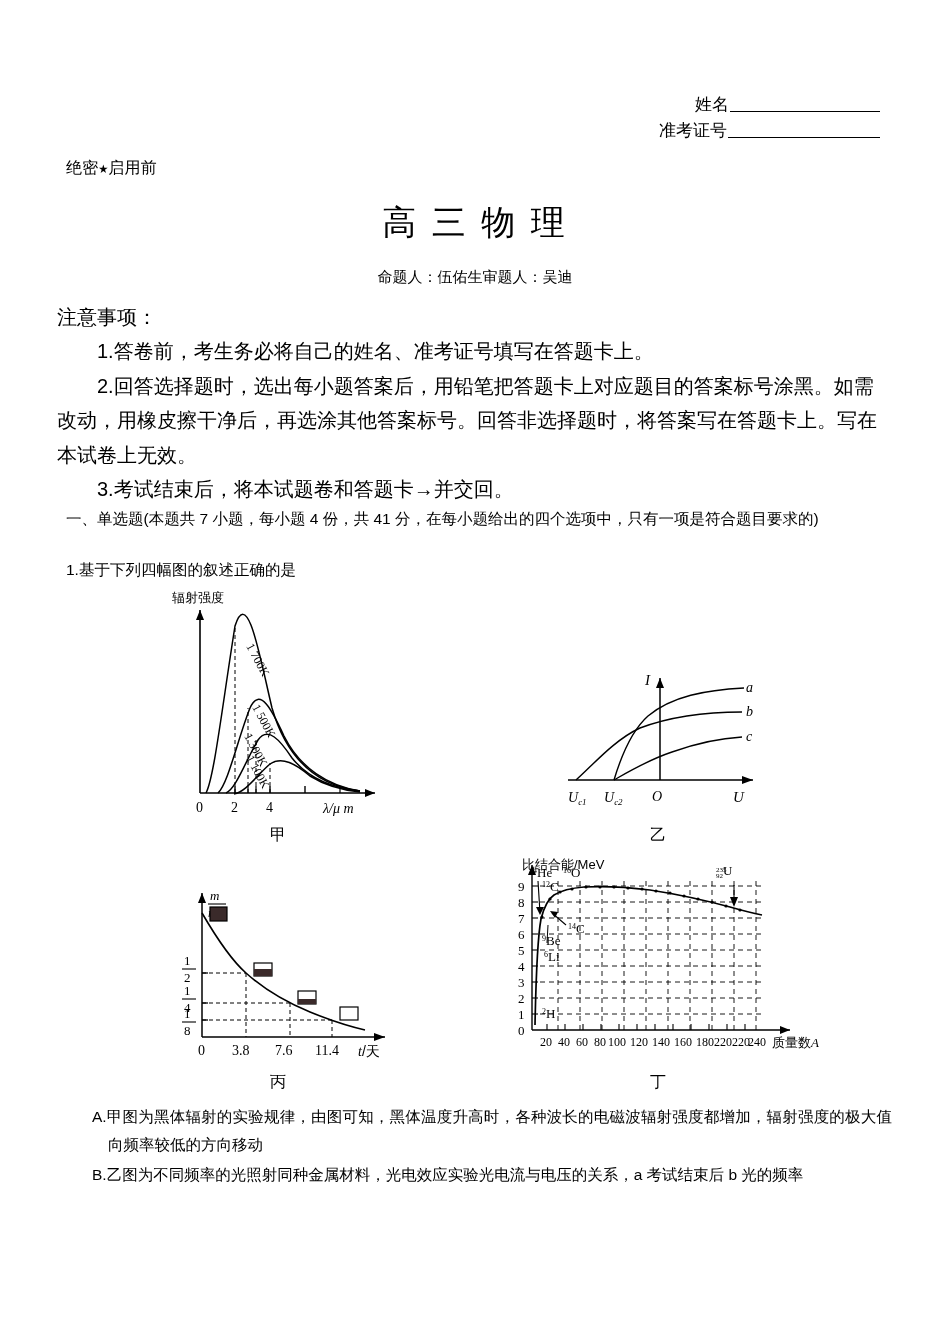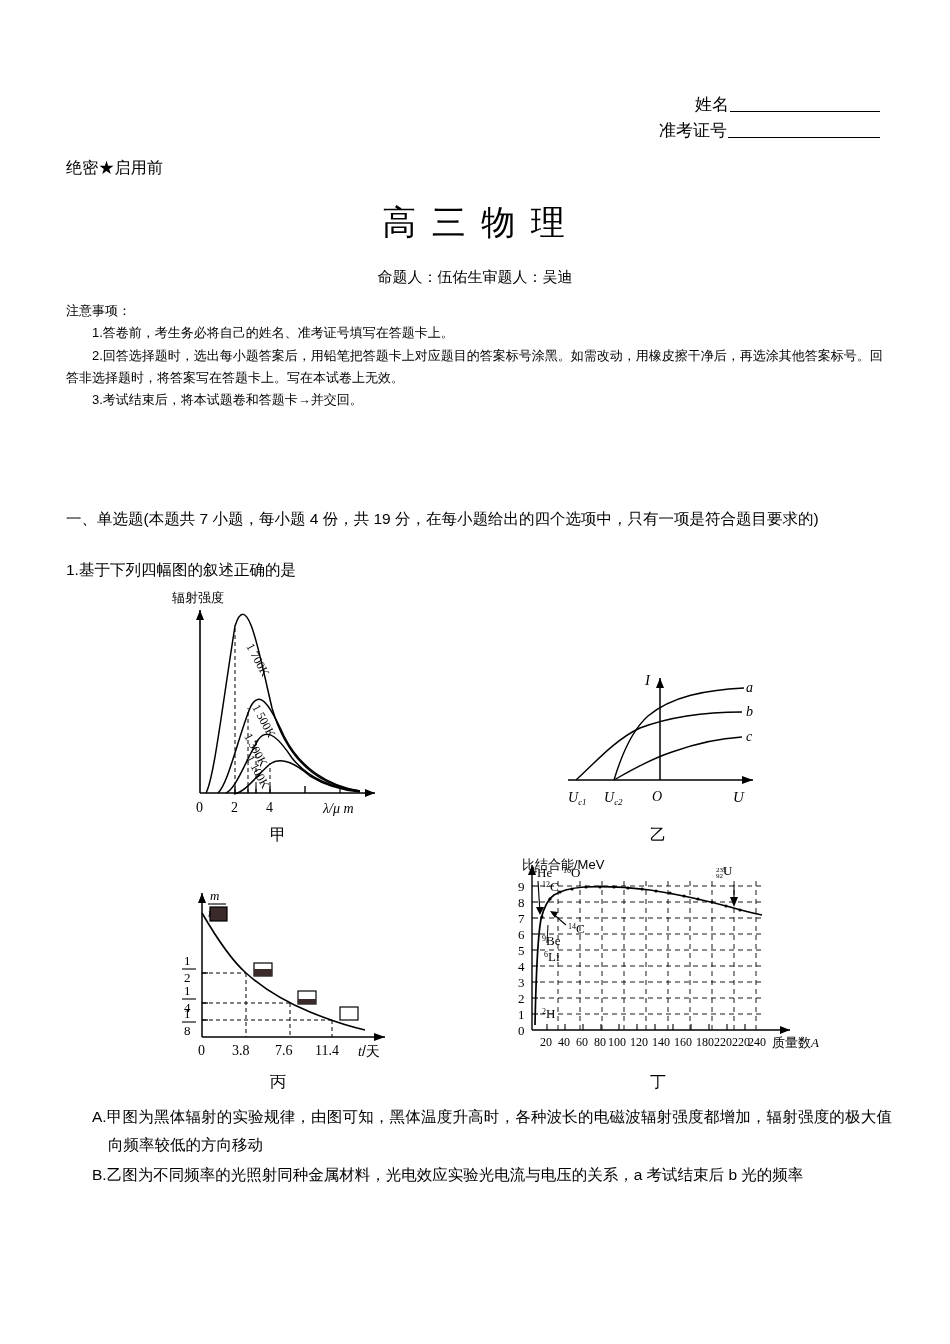--- a/index.html
+++ b/index.html
@@ -34,21 +34,21 @@
     width: 150px;
     border-bottom: 1.6px solid #000;
     vertical-align: -2px;
     margin-left: 1px;
   }
   .id-blank.wide { width: 152px; }
 
   .secret {
     position: absolute;
     left: 66px; top: 158px;
-    font-family: Liberation Serif, serif;
+    font-family: Liberation Mono, monospace;
     font-size: 16px;
     letter-spacing: 0.2px;
   }
 
   
   .doc-title {
     position: absolute;
     left: 0; right: 0; top: 200px;
     text-align: center;
     font-family: "Liberation Sans", sans-serif;
@@ -60,24 +60,24 @@
     position: absolute;
     left: 0; right: 0; top: 268px;
     text-align: center;
     font-family: "Liberation Sans", sans-serif;
     font-size: 15px;
   }
 
   
   .notice-block {
     position: absolute;
-    left: 66px; top: 300px;
+    left: 57px; top: 300px;
     width: 820px;
     font-family: "Liberation Sans", sans-serif;
-    font-size: 13px;
+    font-size: 20px;
     line-height: 1.72;
   }
   .notice-title { margin-bottom: 0px; }
   .notice-item { text-indent: 2em; }
 
   
   .section-head {
     position: absolute;
     left: 66px; top: 505px;
     width: 822px;
@@ -154,21 +154,21 @@
   <div class="doc-title">高 三 物 理</div>
   <div class="authors">命题人：伍佑生审题人：吴迪</div>
 
   <div class="notice-block">
     <div class="notice-title">注意事项：</div>
     <div class="notice-item">1.答卷前，考生务必将自己的姓名、准考证号填写在答题卡上。</div>
     <div class="notice-item">2.回答选择题时，选出每小题答案后，用铅笔把答题卡上对应题目的答案标号涂黑。如需改动，用橡皮擦干净后，再选涂其他答案标号。回答非选择题时，将答案写在答题卡上。写在本试卷上无效。</div>
     <div class="notice-item">3.考试结束后，将本试题卷和答题卡→并交回。</div>
   </div>
 
-  <div class="section-head">一、单选题(本题共 7 小题，每小题 4 份，共 19 分，在每小题给出的四个选项中，只有一项是符合题目要求的)</div>
+  <div class="section-head">一、单选题(本题共 7 小题，每小题 4 份，共 41 分，在每小题给出的四个选项中，只有一项是符合题目要求的)</div>
   <div class="q1">1.基于下列四幅图的叙述正确的是</div>
 
   <div class="fig" id="fig-jia">
     <svg width="230" height="232" viewBox="0 0 230 232">
 
       <line x1="40" y1="205" x2="215" y2="205" stroke="#000" stroke-width="1.6"></line>
       <polygon points="215,205 205,201 205,209" fill="#000"></polygon>
       <line x1="40" y1="205" x2="40" y2="22" stroke="#000" stroke-width="1.6"></line>
       <polygon points="40,22 36,32 44,32" fill="#000"></polygon>
 

